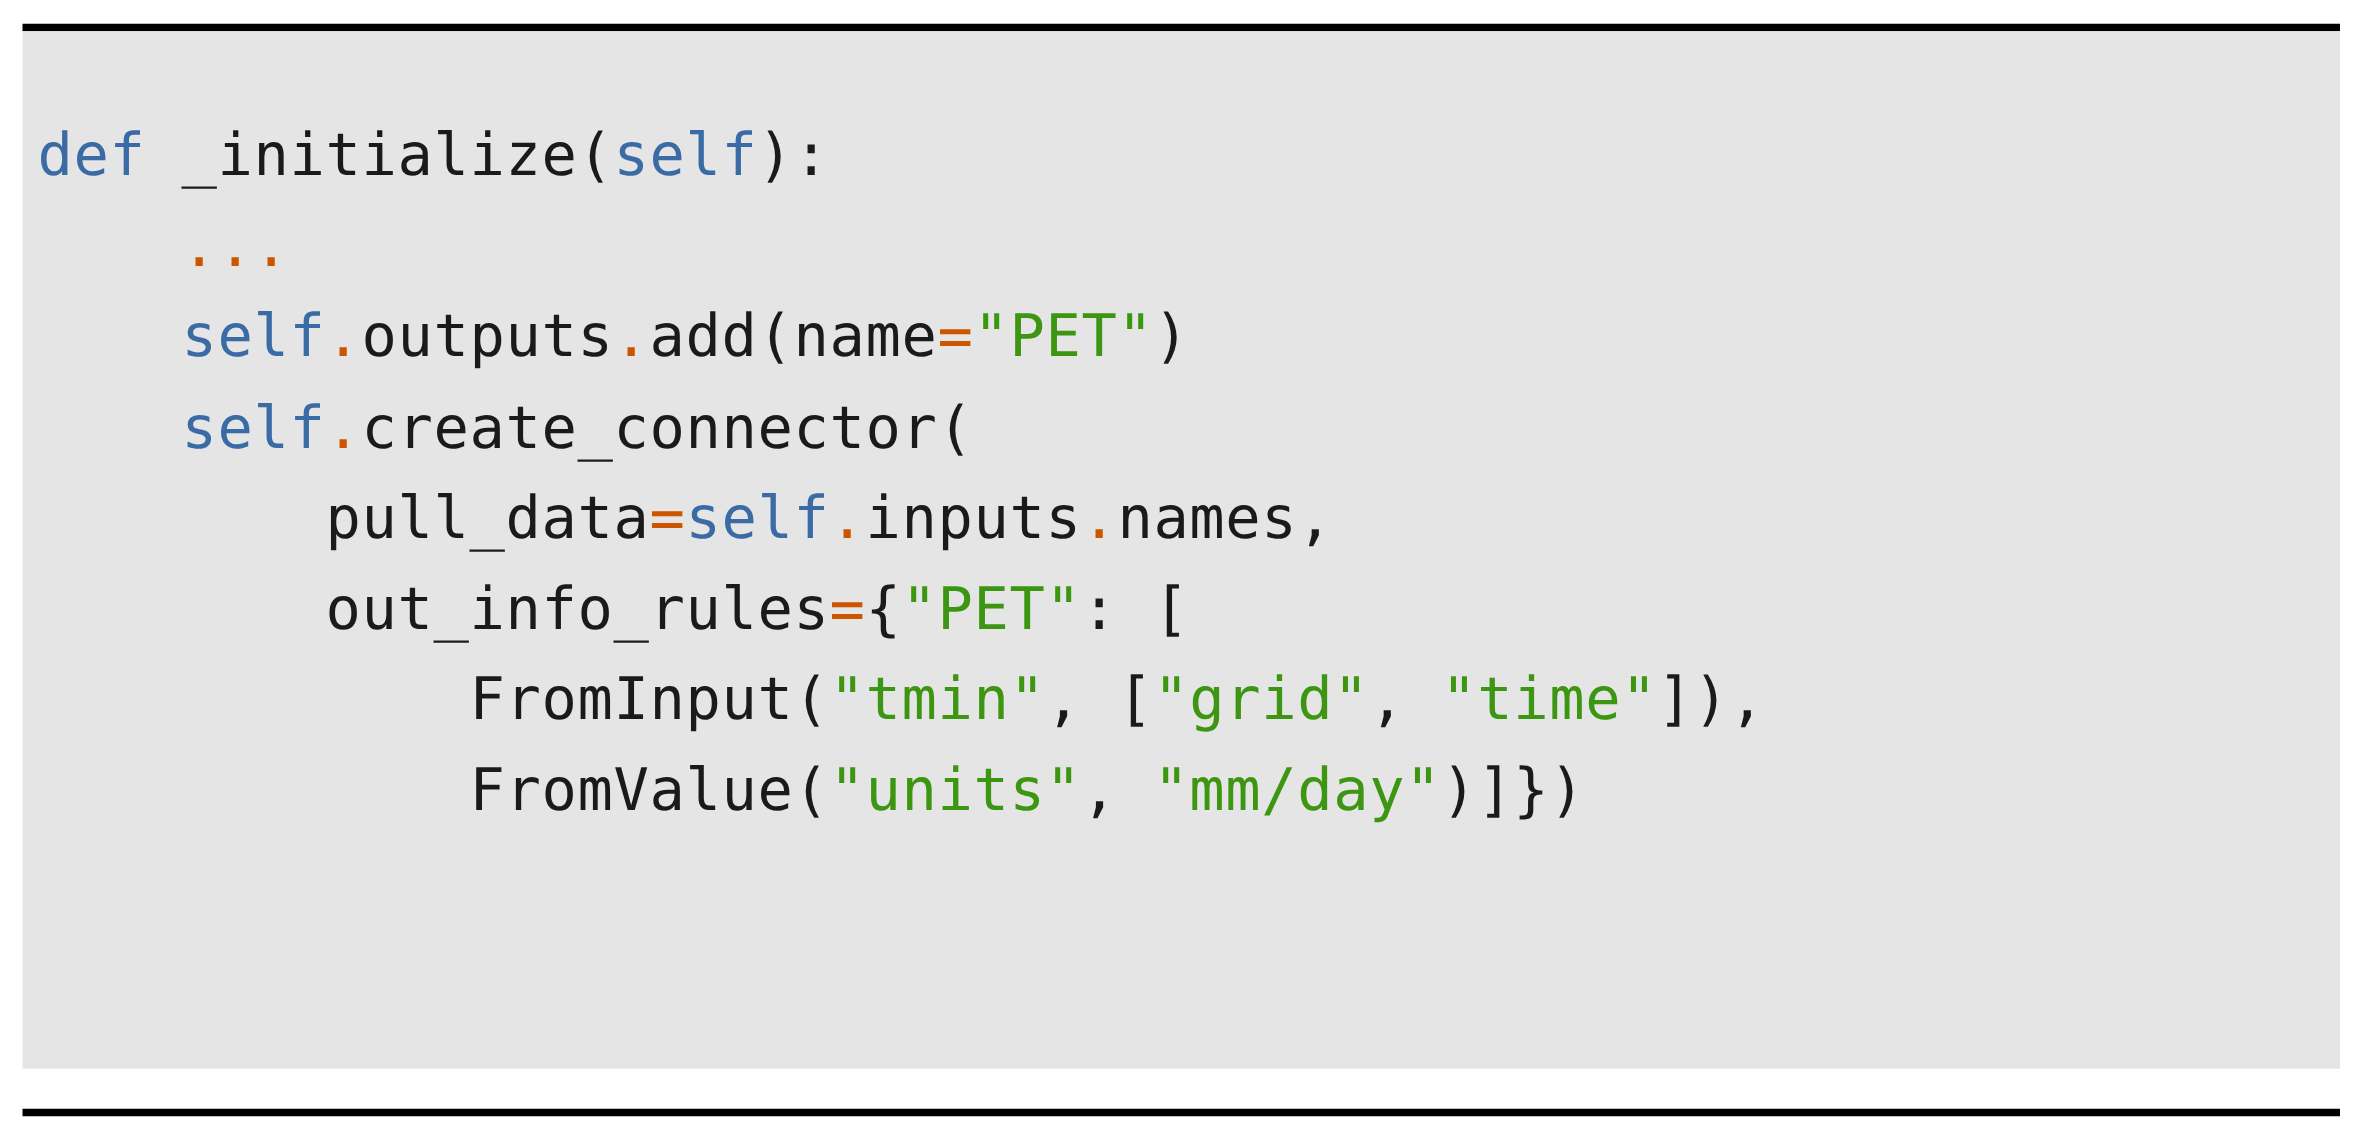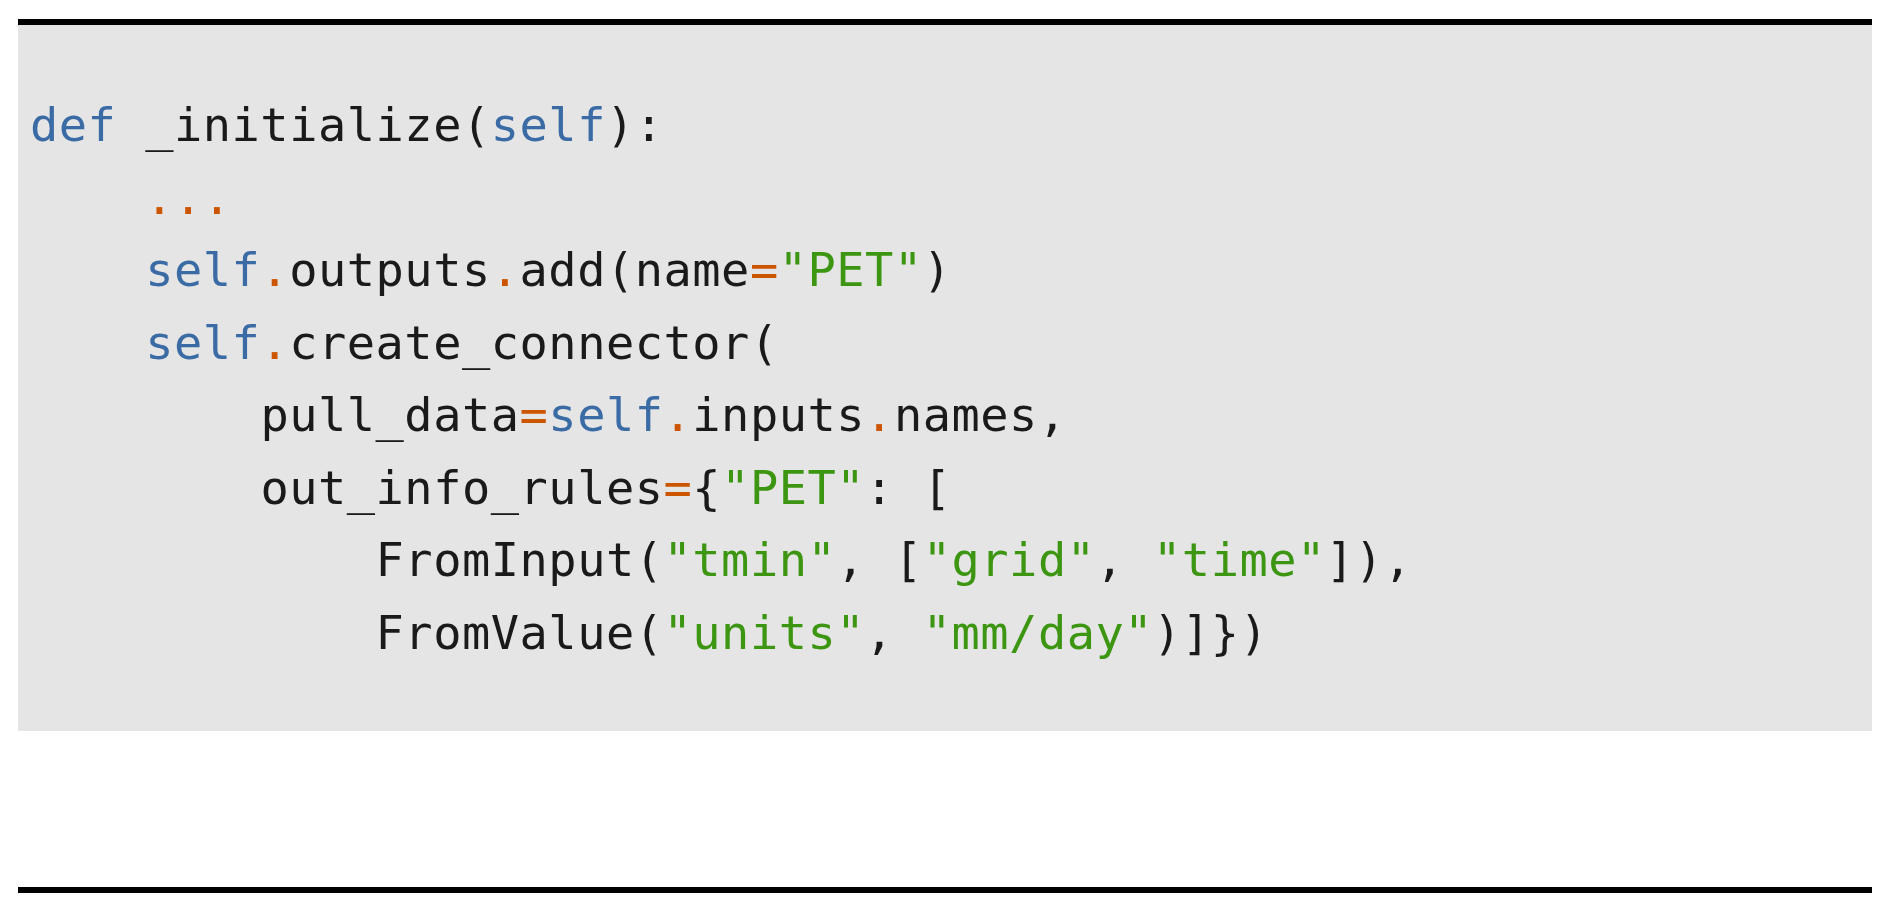--- a/index.html
+++ b/index.html
@@ -31,21 +31,21 @@
     background: #000000;
   }
   .rule-top { top: 19px; }
   .rule-bottom { top: 887px; }
 
   .code-panel {
     position: absolute;
     left: 18px;
     top: 25px;
     width: 1854px;
-    height: 706px;
+    height: 830px;
     background: #e5e5e5;
     box-sizing: border-box;
     padding: 0;
     overflow: hidden;
   }
 
   .code-block {
     position: absolute;
     left: 0;
     top: 0;

